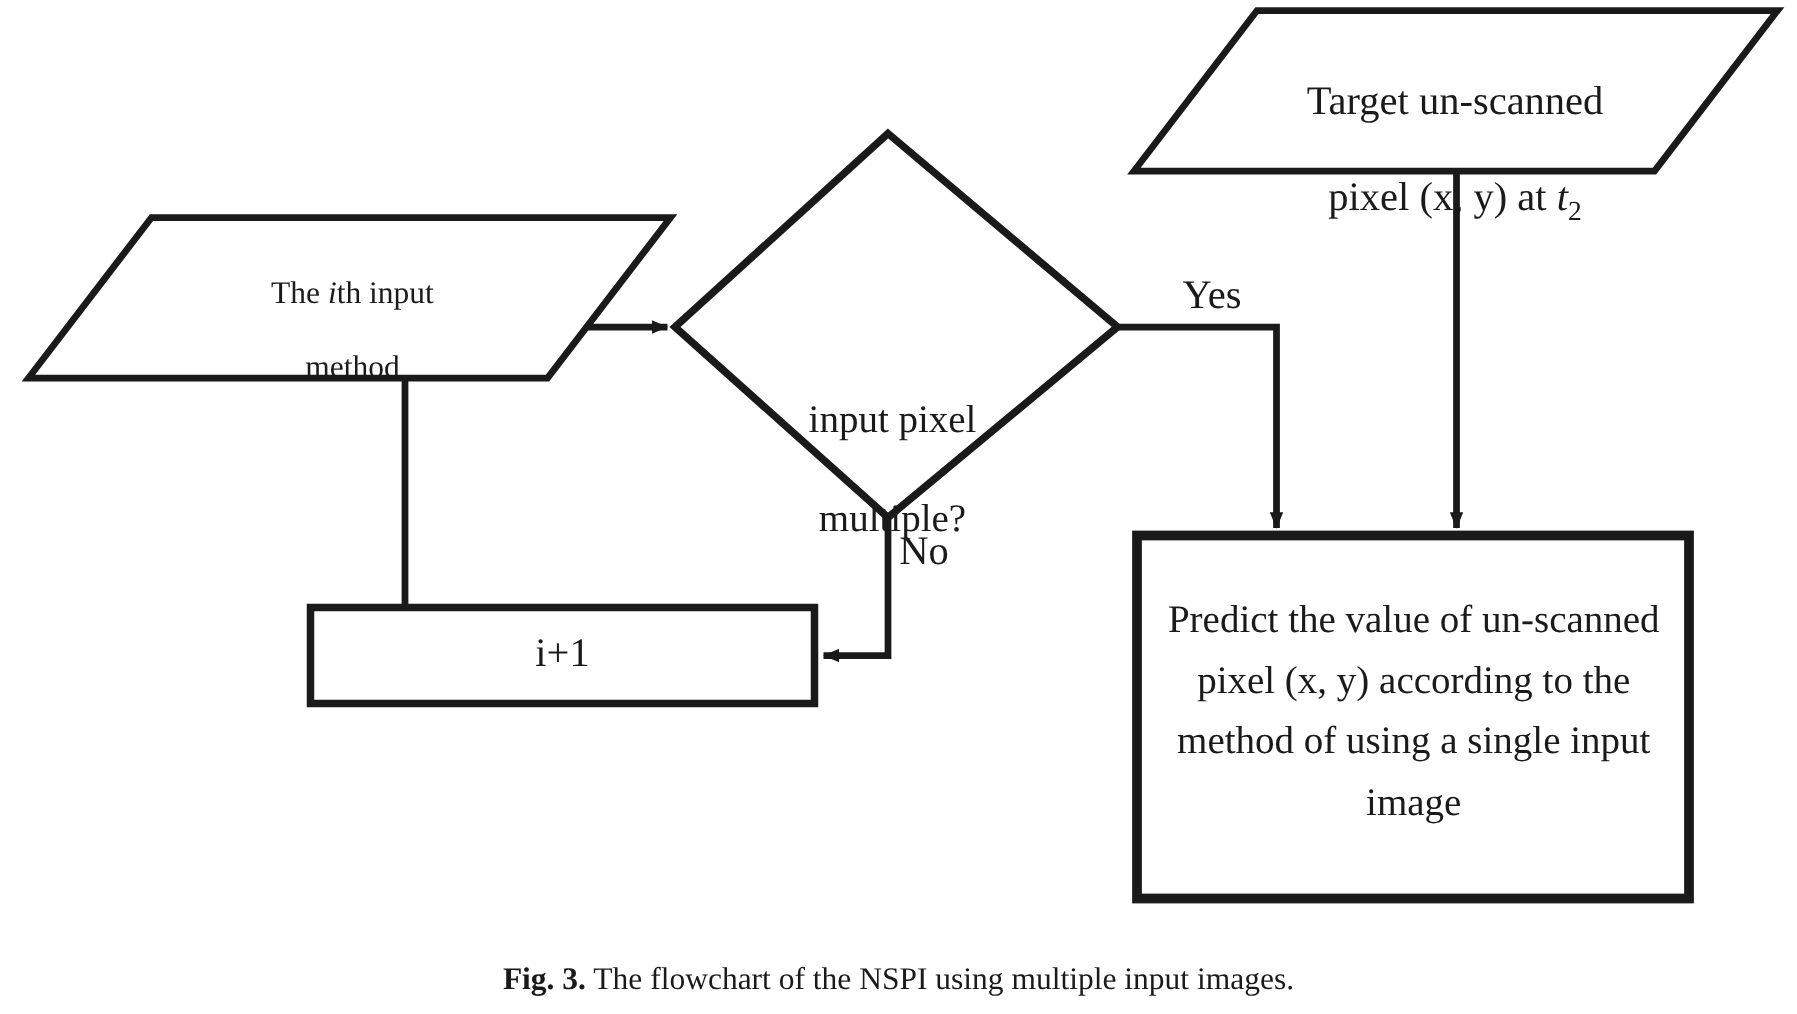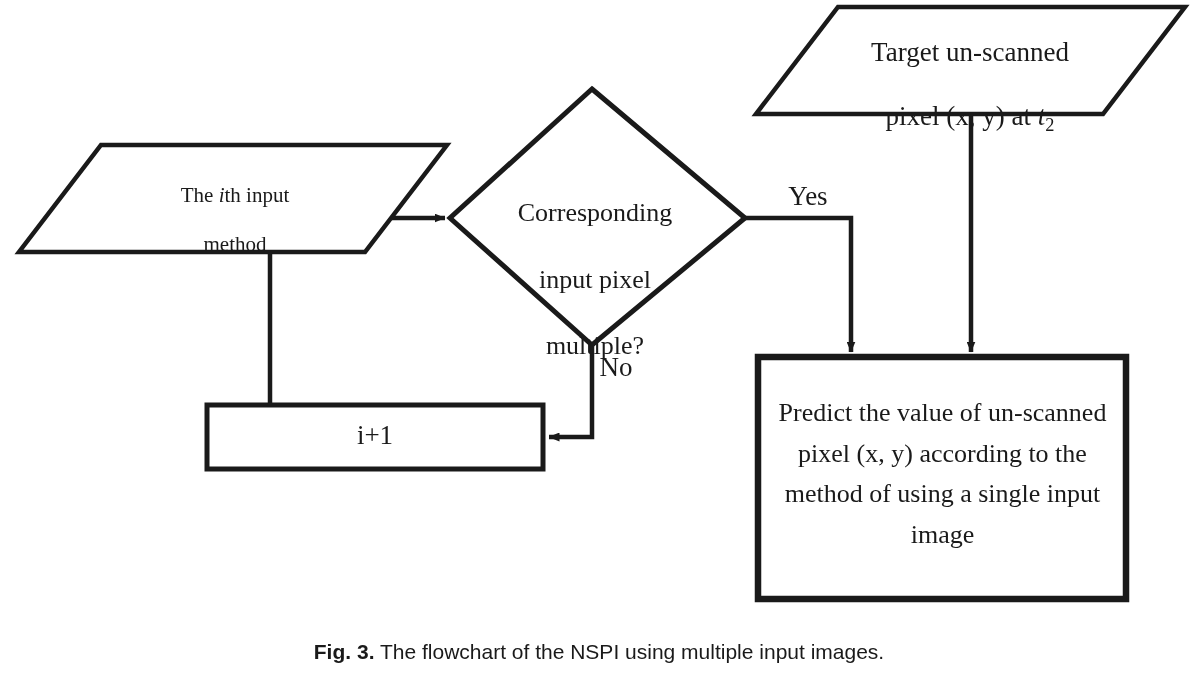--- a/index.html
+++ b/index.html
@@ -28,21 +28,21 @@
     text-align: center;
     color: #1a1a1a;
     font-family: "Liberation Serif", "DejaVu Serif", serif;
     line-height: 1.18;
     white-space: pre-line;
     pointer-events: none;
   }
   
   #label-target {
     left: 790px;
-    top: 5px;
+    top: 20px;
     width: 360px;
     font-size: 27px;
   }
   
   #label-input {
     left: 60px;
     top: 158px;
     width: 350px;
     font-size: 21px;
   }
@@ -83,21 +83,21 @@
     font-size: 27px;
   }
   .em-italic { font-style: italic; }
   .sub { font-size: 0.68em; vertical-align: sub; }
   #caption {
     position: absolute;
     left: 0;
     top: 640px;
     width: 1198px;
     text-align: center;
-    font-family: Liberation Sans, sans-serif;
+    font-family: Liberation Serif, serif;
     font-size: 21px;
     color: #1a1a1a;
   }
   #caption .cap-label {
     font-weight: bold;
   }
 </style>
 </head>
 <body>
 
@@ -135,21 +135,21 @@
     <span>Target un-scanned</span><br>
     <span>pixel (x, y) at </span><span class="em-italic">t</span><span class="sub">2</span>
   </div>
 
   <div class="node-text" id="label-input">
     <span>The </span><span class="em-italic">i</span><span>th input</span><br>
     <span>method</span>
   </div>
 
   <div class="node-text" id="label-decision">
-    <span>Corresponding</span><br>
+    <br>
     <span>input pixel</span><br>
     <span>multiple?</span>
   </div>
 
   <div class="node-text" id="label-increment">i+1</div>
 
   <div class="node-text" id="label-predict">Predict the value of un-scanned pixel (x, y) according to the method of using a single input image</div>
 
   <div class="node-text" id="label-yes">Yes</div>
   <div class="node-text" id="label-no">No</div>

